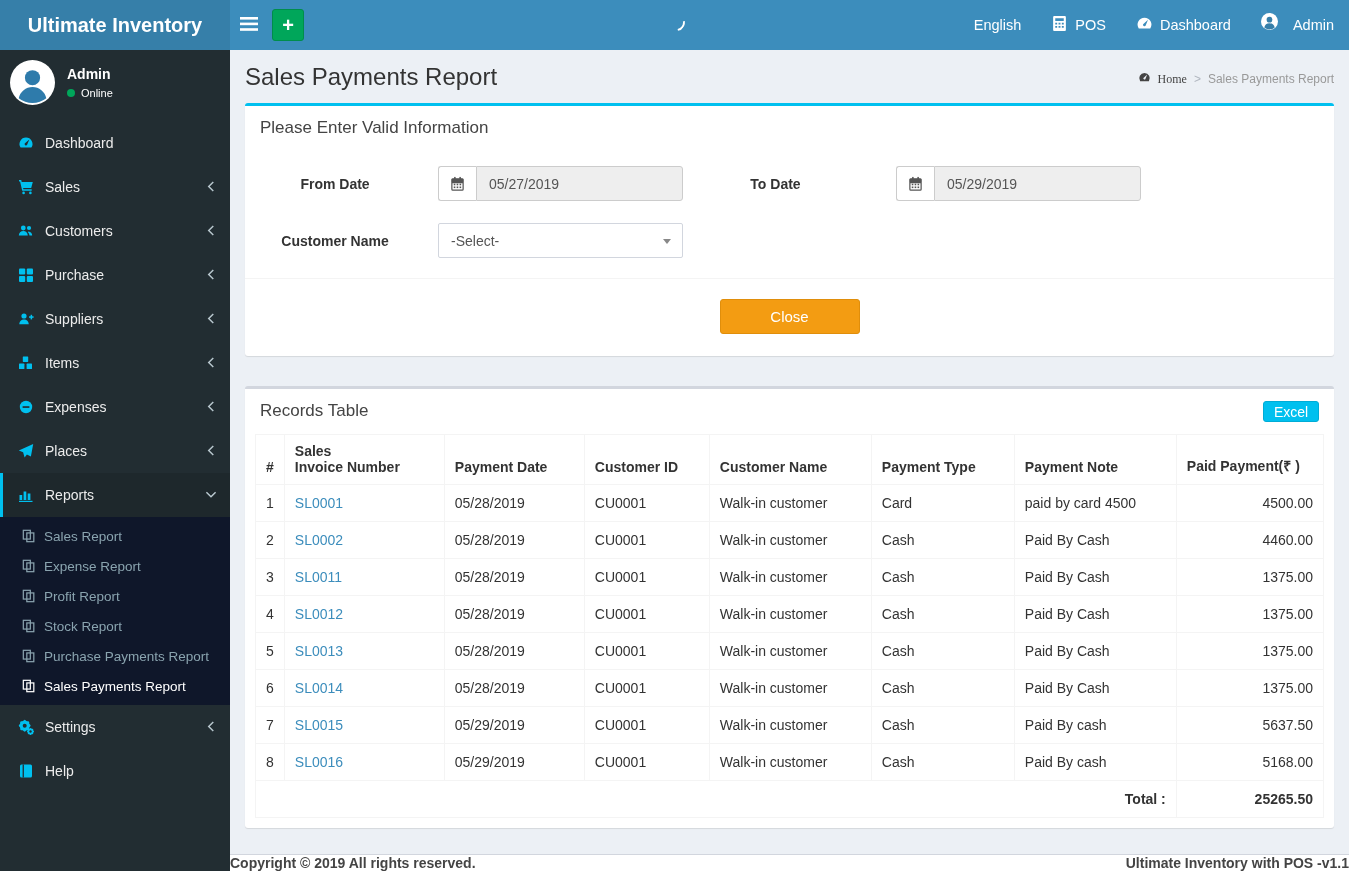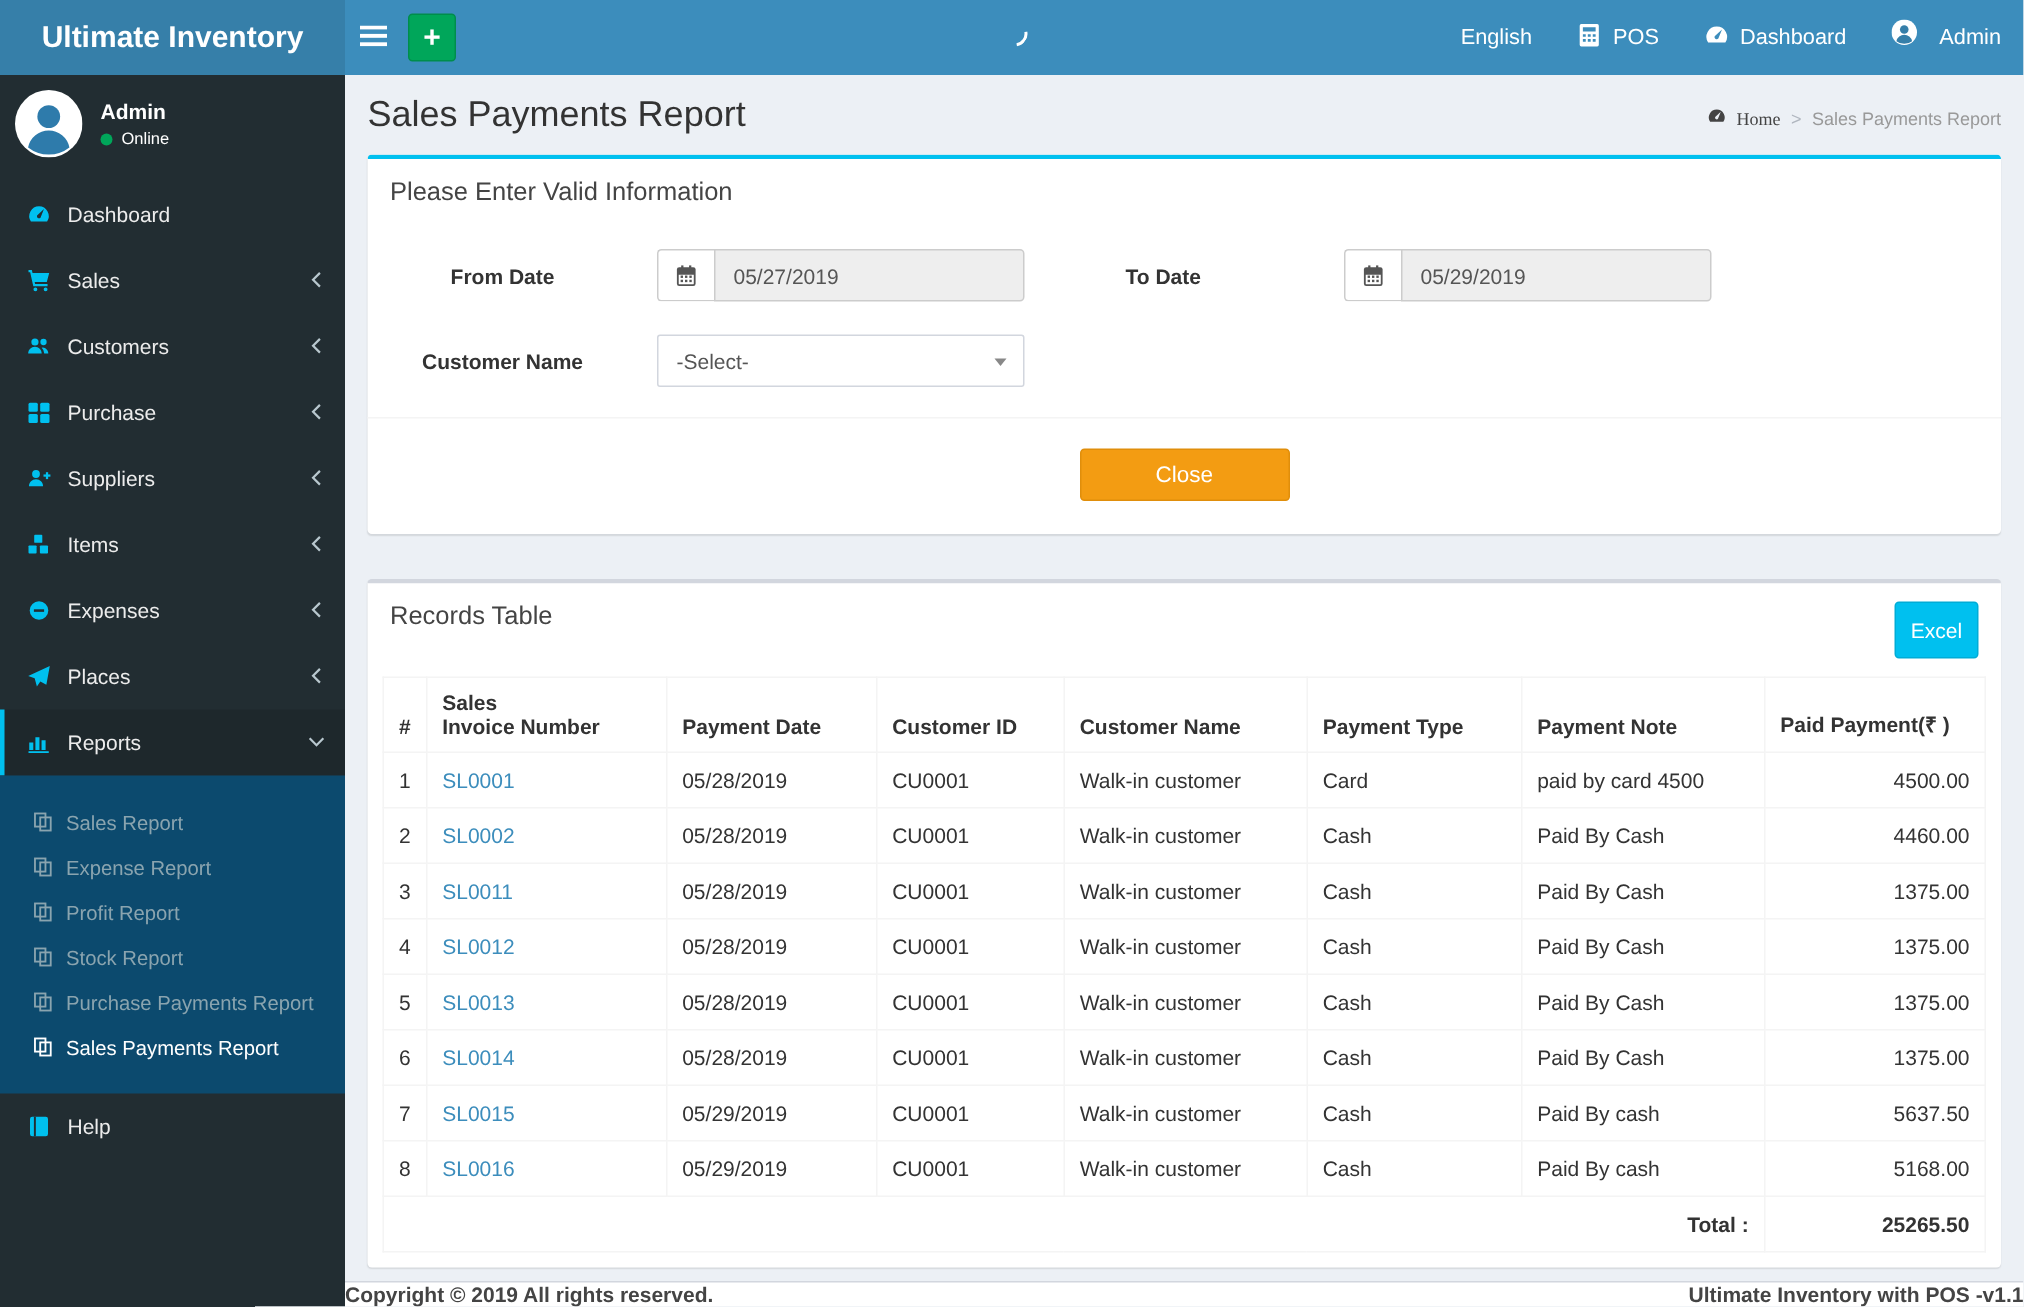--- a/index.html
+++ b/index.html
@@ -31,21 +31,21 @@
   .user-status { display:flex; align-items:center; gap:6px; color:#fff; font-size:11px; }
   .status-dot { width:8px; height:8px; border-radius:50%; background:#00a65a; }
   .menu { list-style:none; margin-top:6px; }
   .mi { display:flex; align-items:center; height:44px; padding:0 15px; color:#ececec; cursor:pointer; font-size:14px; border-left:3px solid transparent; }
   .mi .mic { width:27px; color:#00c0ef; display:flex; align-items:center; }
   .mi .mic svg { width:16px; height:16px; fill:currentColor; }
   .mi .chv { margin-left:auto; color:#b8c7ce; }
   .chv svg { width:8px; height:11px; stroke:currentColor; fill:none; }
   .chv.down svg { transform:rotate(-90deg); }
   .mi.active { background:#1e282c; border-left-color:#00c0ef; }
-  .submenu { list-style:none; background:#0c4a6e; padding:16px 0; }
+  .submenu { list-style:none; background:#0f172a; padding:4px 0; }
   .smi { display:flex; align-items:center; height:30px; padding-left:22px; color:#8aa4af; cursor:pointer; font-size:13.5px; }
   .smi .mic { width:22px; color:#8aa4af; display:flex; align-items:center; }
   .smi .mic svg { width:14px; height:14px; fill:none; stroke:currentColor; stroke-width:1.4; }
   .smi.active { color:#fff; }
   .smi.active .mic { color:#fff; }
 
   
   .cw { position:absolute; left:230px; top:50px; right:0; bottom:0; display:flex; flex-direction:column; background:#ecf0f5; }
   .content { flex:1 1 auto; overflow:hidden; }
   .content-header { padding:13px 15px 12px 15px; display:flex; align-items:flex-end; justify-content:space-between; }
@@ -73,21 +73,21 @@
   .dinput { flex:1; height:35px; background:#eee; border:1px solid #ccc; border-radius:0 3px 3px 0;
             color:#555; font-size:14px; padding:0 12px; font-family:"Liberation Sans",sans-serif; }
   .select { position:relative; height:35px; border:1px solid #d2d6de; border-radius:2px; background:#fff;
             display:flex; align-items:center; padding:0 12px; color:#555; cursor:pointer; }
   .caret { position:absolute; right:11px; top:15px; width:0; height:0; border-left:4px solid transparent;
            border-right:4px solid transparent; border-top:5px solid #888; }
   .btn-row { border-top:1px solid #f4f4f4; padding:20px 0 22px 0; display:flex; justify-content:center; gap:30px; }
   .btn { border:none; border-radius:3px; color:#fff; font-size:15px; height:35px; cursor:pointer; font-family:"Liberation Sans",sans-serif; }
   .btn-show { background:#00a65a; width:142px; border:1px solid #008d4c; }
   .btn-close { background:#f39c12; width:140px; border:1px solid #e08e0b; }
-  .btn-excel { background:#00c0ef; border:1px solid #00acd6; width:56px; height:38px; font-size:14px; }
+  .btn-excel { background:#00c0ef; border:1px solid #00acd6; width:56px; height:21px; font-size:14px; }
 
   
   .tbl-wrap { padding:2px 10px 10px 10px; }
   table { width:100%; border-collapse:collapse; }
   th, td { border:1px solid #f4f4f4; padding:8px 10px; font-size:14px; text-align:left; }
   th { vertical-align:bottom; font-weight:700; color:#333; white-space:pre-line; padding-bottom:9px; }
   td { white-space:nowrap; color:#333; height:37px; }
   td.num, th.num { text-align:right; }
   a.inv { color:#3c8dbc; text-decoration:none; cursor:pointer; }
   .total-label { text-align:right; font-weight:700; }
@@ -335,20 +335,36 @@
                 </svg>
               </span>
             <span>Sales Payments Report</span>
           </li>
         </ul>
       </li>
 
       <li class="mi">
         <span class="mic">
             <svg viewBox="0 0 16 16">
+              <rect x="2.2" y="2.2" width="9" height="9" rx="1.2"></rect>
+              <rect x="2.2" y="2.2" width="9" height="9" rx="1.2" transform="rotate(45 6.7 6.7)"></rect>
+              <circle cx="6.7" cy="6.7" r="2" fill="#222d32"></circle>
+              <rect x="9.8" y="9.8" width="5.4" height="5.4" rx="0.8"></rect>
+              <rect x="9.8" y="9.8" width="5.4" height="5.4" rx="0.8" transform="rotate(45 12.5 12.5)"></rect>
+              <circle cx="12.5" cy="12.5" r="1.2" fill="#222d32"></circle>
+            </svg>
+          </span>
+        <span class="mil">Settings</span>
+        <span class="chv"><svg viewBox="0 0 8 12">
+              <path d="M6.5 1 1.5 6l5 5" stroke-width="1.6"></path>
+            </svg></span>
+      </li>
+      <li class="mi">
+        <span class="mic">
+            <svg viewBox="0 0 16 16">
               <path d="M3.5 1.5h9A1.5 1.5 0 0 1 14 3v10a1.5 1.5 0 0 1-1.5 1.5h-9A1.5 1.5 0 0 1 2 13V3a1.5 1.5 0 0 1 1.5-1.5z"></path>
               <rect x="4.6" y="1.5" width="1.3" height="13" fill="#222d32"></rect>
             </svg>
           </span>
         <span class="mil">Help</span>
       </li>
     </ul>
   </aside>
 
   <div class="cw">

